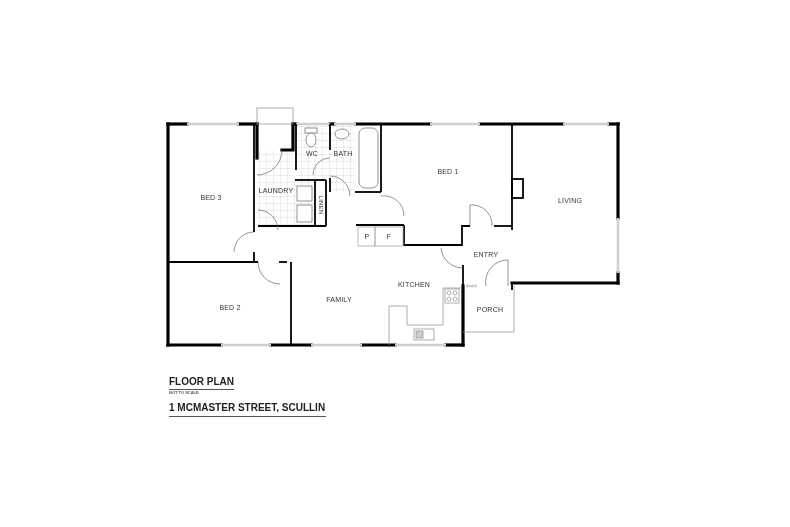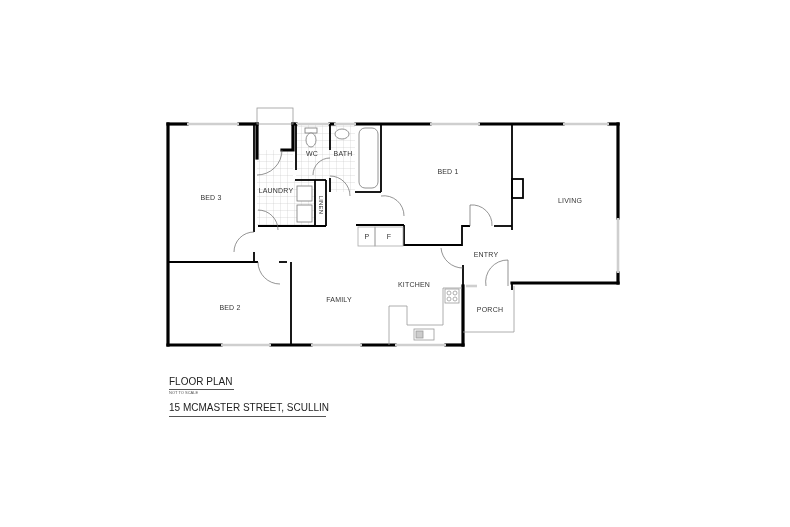--- a/index.html
+++ b/index.html
@@ -1,19 +1,19 @@
 <!DOCTYPE html>
 <html><head>
 <meta charset="utf-8">
 <style>
   html,body{margin:0;padding:0;background:#ffffff;}
   body{width:790px;height:527px;position:relative;overflow:hidden;font-family:"Liberation Sans",sans-serif;}
   svg{position:absolute;left:0;top:0;}
   .lbl{position:absolute;font-size:7px;color:#333;letter-spacing:0.2px;white-space:nowrap;transform:translate(-50%,-50%);}
-  .title{position:absolute;left:169px;font-family:"Liberation Sans",sans-serif;color:#222;}
+  .title{position:absolute;left:169px;font-family:"Liberation Sans",sans-serif;color:#222;font-weight:bold;}
   .t1{top:376px;font-size:10px;}
   .t2{top:390px;font-size:4px;color:#555;}
   .t3{top:402px;font-size:10px;}
   .uline{position:absolute;left:169px;height:0;border-top:0.8px solid #555;}
 </style>
 </head>
 <body>
 
 <svg width="790" height="527" viewBox="0 0 790 527">
   <defs>
@@ -165,14 +165,14 @@
   <div class="lbl" style="left:486px;top:254px;">ENTRY</div>
   <div class="lbl" style="left:414px;top:284px;">KITCHEN</div>
   <div class="lbl" style="left:339px;top:299px;">FAMILY</div>
   <div class="lbl" style="left:230px;top:307px;">BED 2</div>
   <div class="lbl" style="left:490px;top:309px;">PORCH</div>
 </div>
 
 <div class="title t1">FLOOR PLAN</div>
 <div class="uline" style="top:389px;width:65px;"></div>
 <div class="title t2">NOT TO SCALE</div>
-<div class="title t3">15 MCMASTER STREET, SCULLIN</div>
+<div class="title t3">1 MCMASTER STREET, SCULLIN</div>
 <div class="uline" style="top:416px;width:157px;"></div>
 
 </body></html>

